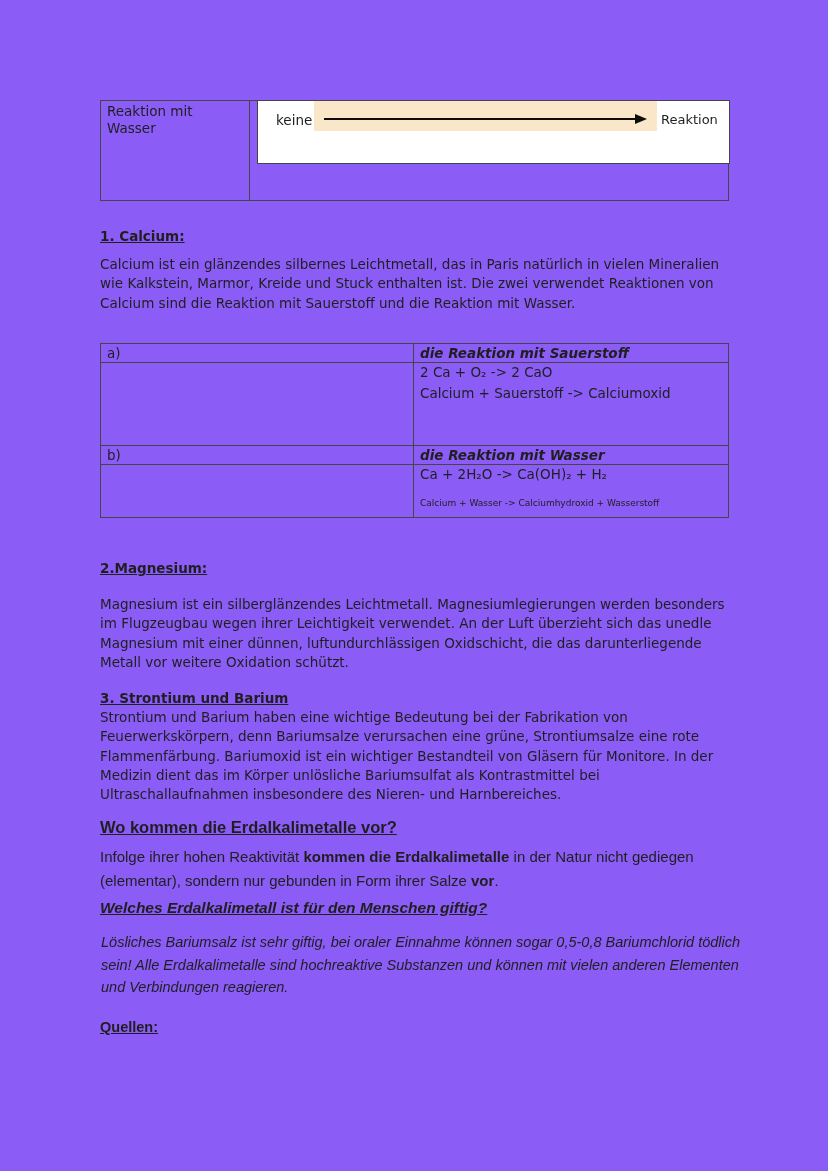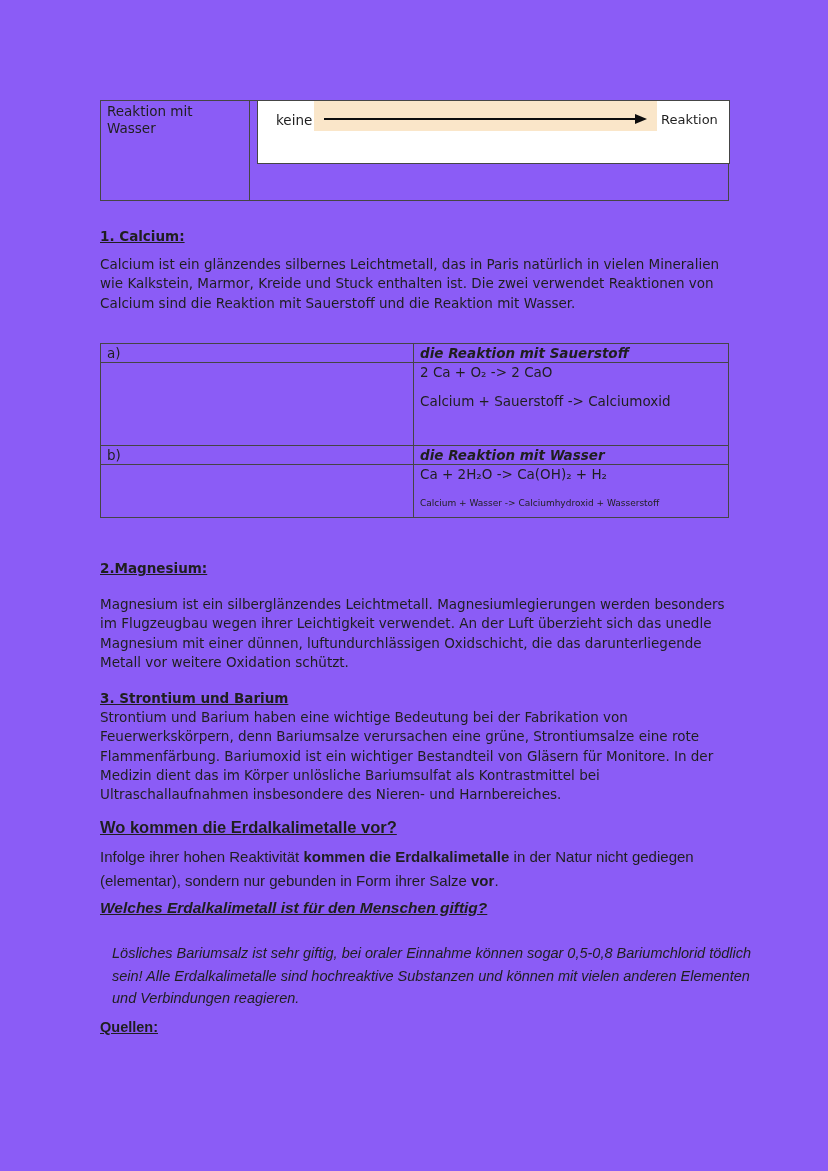--- a/index.html
+++ b/index.html
@@ -50,42 +50,42 @@
     font-size:13.5px;
   }
   .ca-table td {
     border:1px solid #454545; vertical-align:top; padding:1px 6px;
   }
   .ca-table col.c1 { width:313px; }
   .ca-table .r-head td { height:16px; }
   .ca-table .r-a td { height:80px; }
   .ca-table .r-b td { height:50px; }
   .cell-title { font-weight:bold; font-style:italic;margin-top:12px; }
-  .word-eq { margin-top:13px; }
+  .word-eq { margin-top:5px; }
   .word-eq-small { margin-top:16px; font-size:9px; }
 
   
   .h-big {
     position:absolute; left:100px; margin:0;
     font-family:"Liberation Sans", sans-serif;
     font-size:16.5px; font-weight:bold; text-decoration:underline; line-height:21px;
   }
   .para-sans {
     position:absolute; left:100px; margin:0;
     font-family:"Liberation Sans", sans-serif;
     font-size:15px; line-height:24px;
   }
   .h-italic {
     position:absolute; left:100px; margin:0;
     font-family:"Liberation Sans", sans-serif;
     font-size:15.5px; font-weight:bold; font-style:italic;
     text-decoration:underline; line-height:20px;
   }
   .para-italic {
-    position:absolute; left:100px; margin:12px;
+    position:absolute; left:100px; margin:1px;
     font-family:"Liberation Sans", sans-serif;
     font-size:14.5px; font-style:italic; line-height:22.5px;
   }
   .h-quellen {
     position:absolute; left:100px; margin:0;
     font-family:"Liberation Sans", sans-serif;
     font-size:14.5px; font-weight:bold; text-decoration:underline; line-height:18px;
   }
   .b { font-weight:bold; }
 </style>

